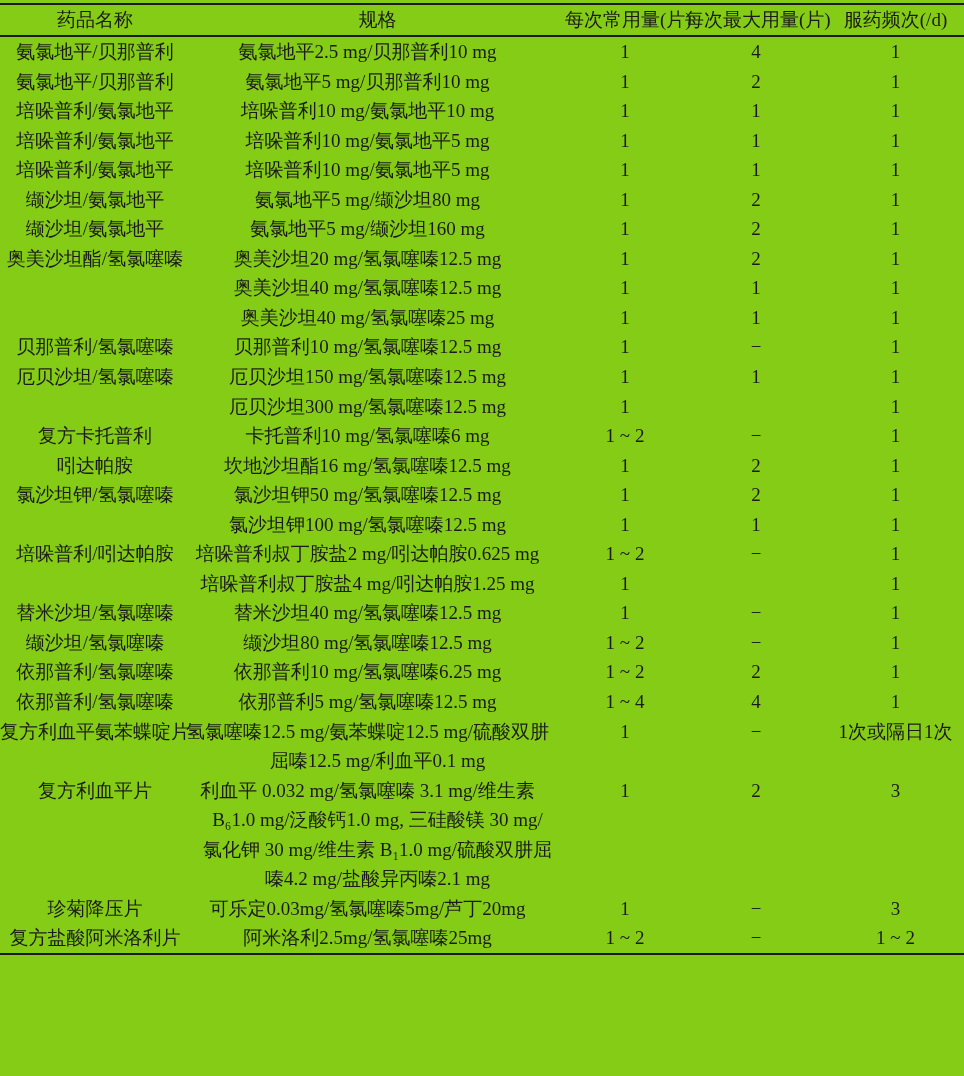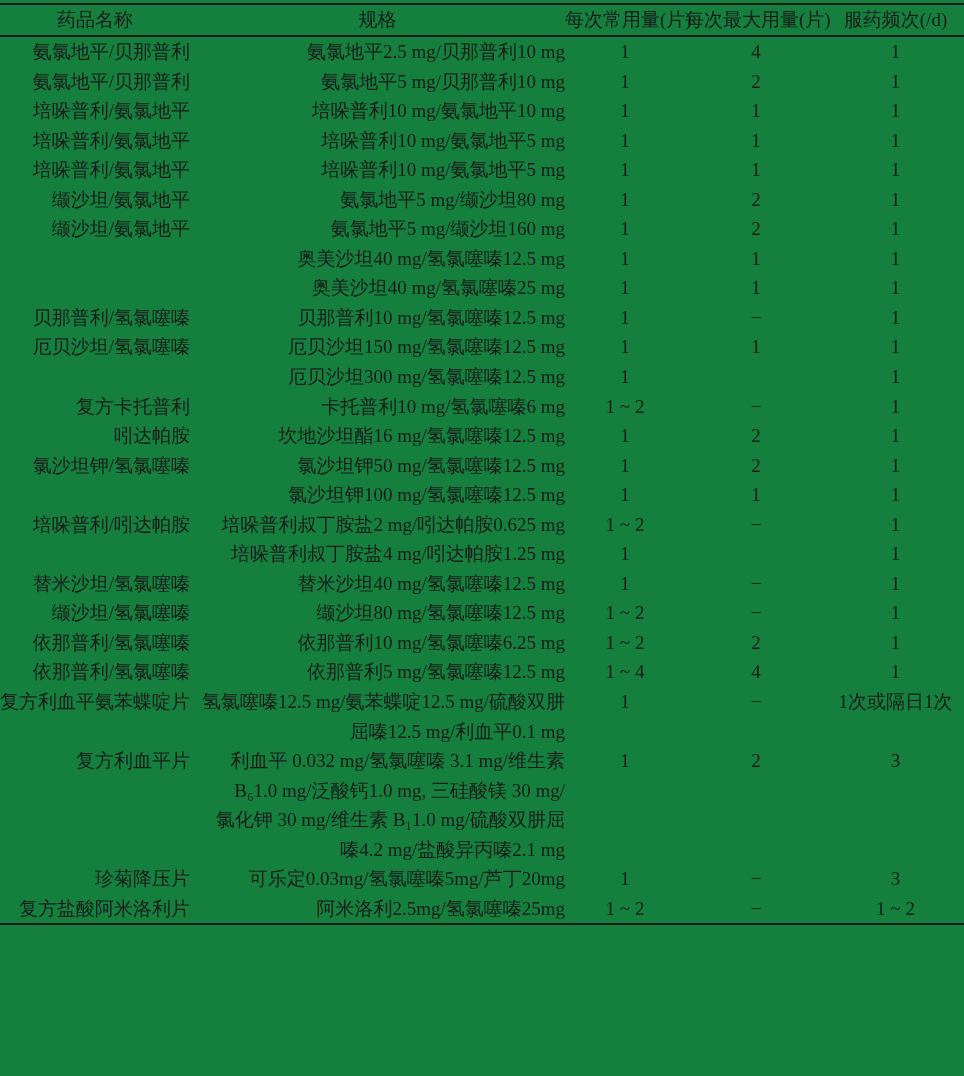--- a/index.html
+++ b/index.html
@@ -8,21 +8,21 @@
     background: #fdfdfd;
     color: #1b1b1b;
     font-family: "Liberation Serif", "DejaVu Serif", serif;
   }
   #page {
     width: 964px;
     height: 1076px;
     box-sizing: border-box;
     padding-top: 3px;
     overflow: hidden;
-    background: #15803d;
+    background: #84cc16;
   }
   table.dosage {
     width: 964px;
     table-layout: fixed;
     border-collapse: collapse;
     border-top: 2px solid #1b1b1b;
     border-bottom: 2px solid #1b1b1b;
   }
   table.dosage th {
     font-weight: normal;
@@ -41,27 +41,27 @@
     padding: 0;
   }
   
   .c0 { width: 190px; }
   .c1 { width: 375px; }
   .c2 { width: 120px; }
   .c3 { width: 142px; }
   .c4 { width: auto;  }
 
   td.c0 {
-    text-align: right;
+    text-align: center;
     padding-left: 8px;
     white-space: nowrap;
     overflow: visible;
   }
   td.c1 {
-    text-align: right;
+    text-align: center;
     padding-left: 32px;
     text-indent: -20px;      
     white-space: pre;        
     overflow: visible;
   }
   td.c2, td.c3, td.c4 { text-align: center; }
 </style>
 </head>
 <body>
 
@@ -127,20 +127,27 @@
           <td class="c4">1</td>
         </tr>
         <tr>
           <td class="c0">缬沙坦/氨氯地平</td>
           <td class="c1">氨氯地平5 mg/缬沙坦160 mg</td>
           <td class="c2">1</td>
           <td class="c3">2</td>
           <td class="c4">1</td>
         </tr>
         <tr>
+          <td class="c0">奥美沙坦酯/氢氯噻嗪</td>
+          <td class="c1">奥美沙坦20 mg/氢氯噻嗪12.5 mg</td>
+          <td class="c2">1</td>
+          <td class="c3">2</td>
+          <td class="c4">1</td>
+        </tr>
+        <tr>
           <td class="c0"></td>
           <td class="c1">奥美沙坦40 mg/氢氯噻嗪12.5 mg</td>
           <td class="c2">1</td>
           <td class="c3">1</td>
           <td class="c4">1</td>
         </tr>
         <tr>
           <td class="c0"></td>
           <td class="c1">奥美沙坦40 mg/氢氯噻嗪25 mg</td>
           <td class="c2">1</td>

